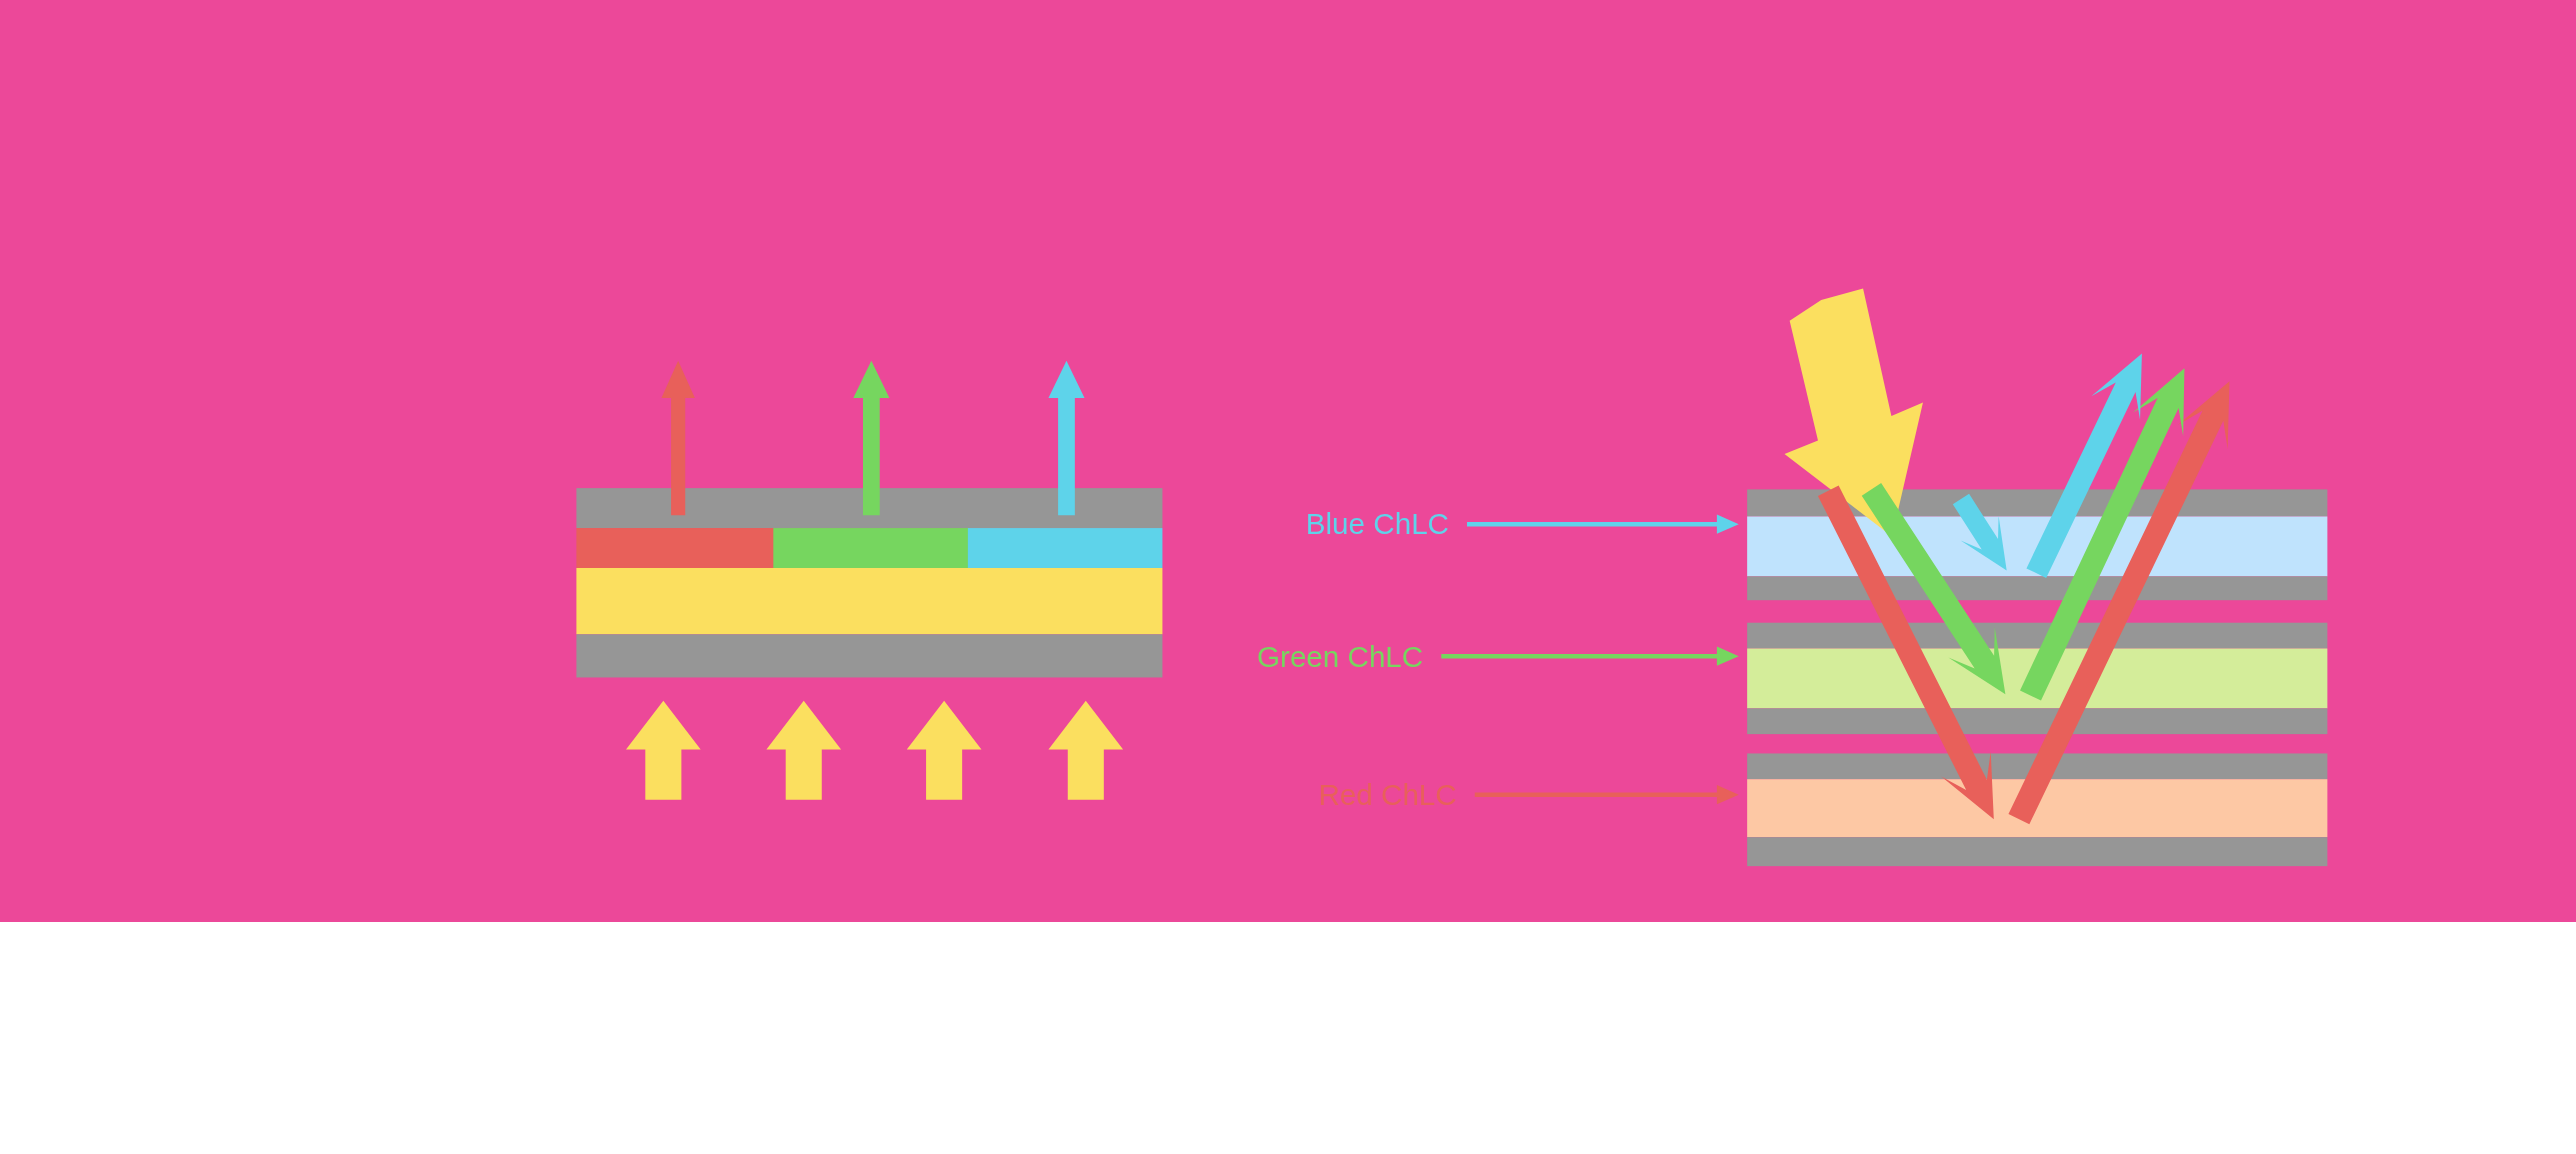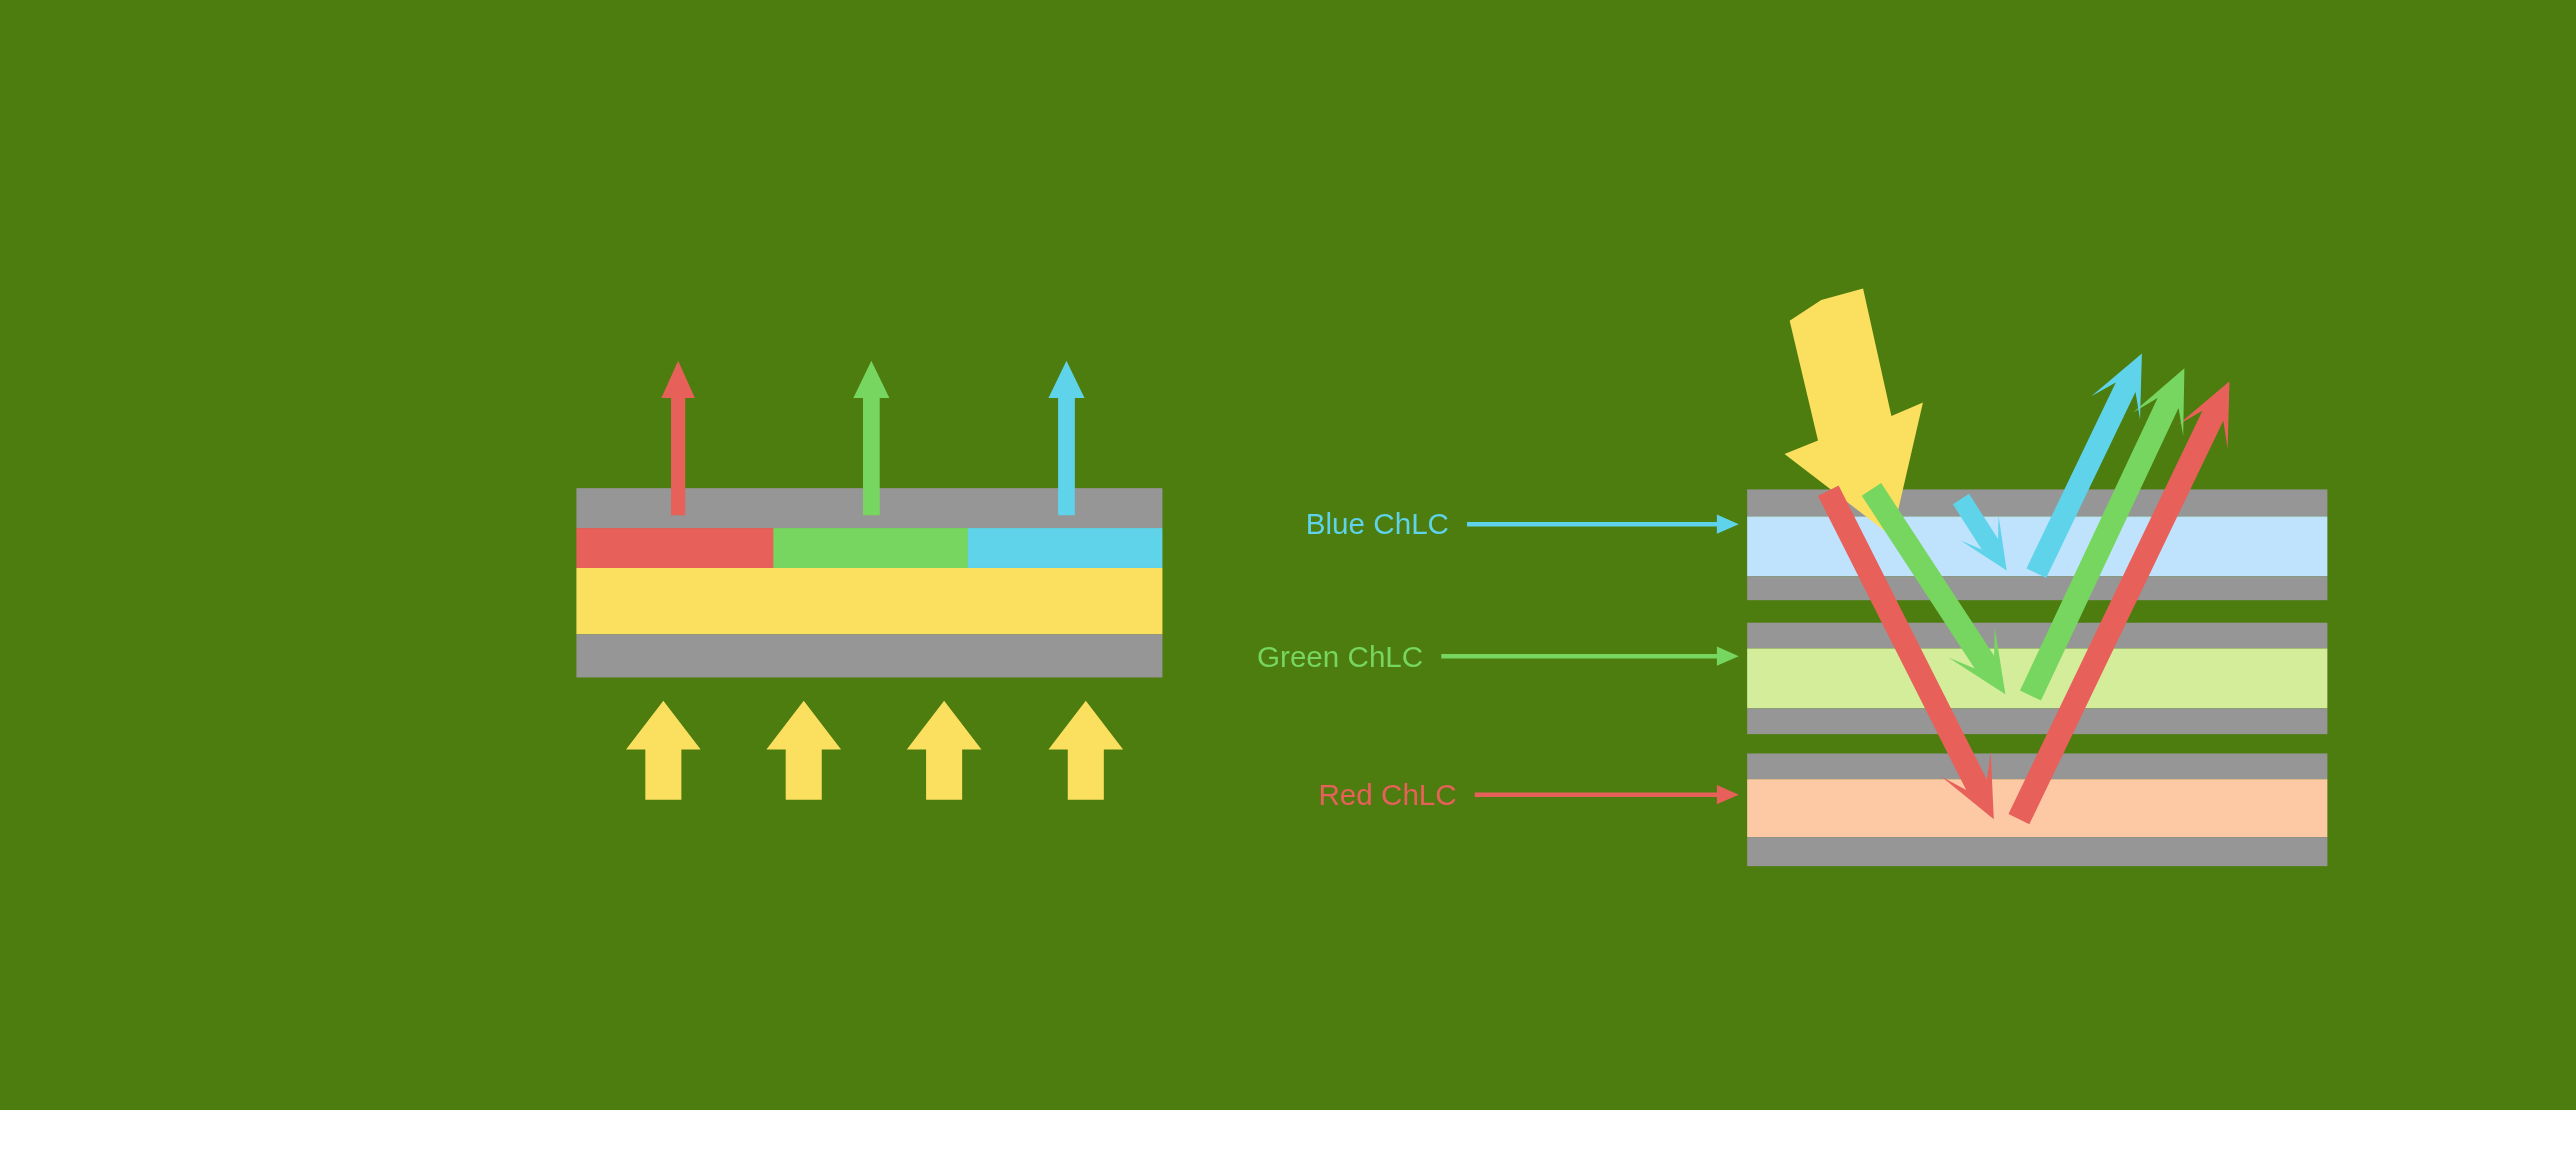--- a/index.html
+++ b/index.html
@@ -1,17 +1,17 @@
 <!DOCTYPE html>
 <html style="font-size:10.3px"><head>
 <meta charset="utf-8">
 <style>
   html,body{margin:0;padding:0;background:#ffffff;}
   body{width:2576px;height:1154px;overflow:hidden;font-family:"Liberation Sans",sans-serif;}
-  #stage{position:relative;width:2576px;height:1110px;background:#4d7c0f;}
+  #stage{position:relative;width:2576px;height:922px;background:#ec4899;}
   svg.layer{position:absolute;left:0;top:0;width:2576px;height:1154px;}
   .lbl{font-family:"Liberation Sans",sans-serif;font-size:46px;font-weight:400;}
 </style>
 </head>
 <body>
 
 <div id="stage">
 
   <svg class="layer" viewBox="0 0 4000 1792">
 

